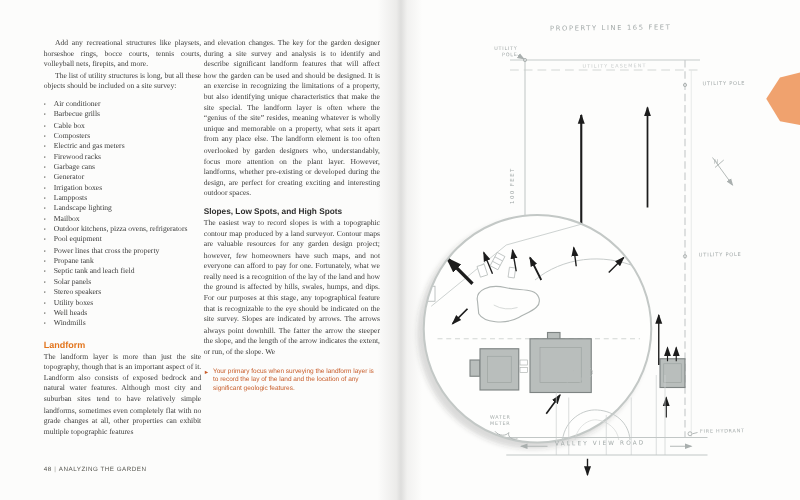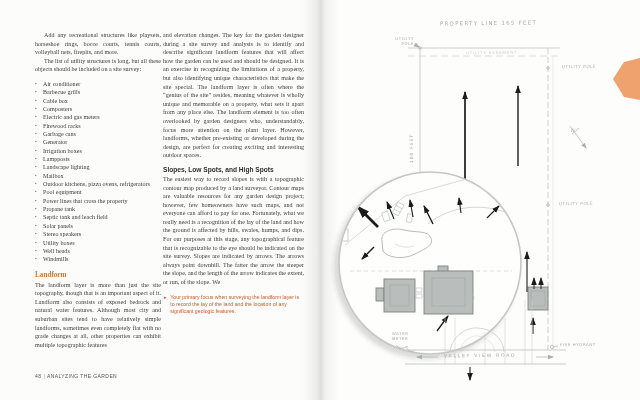--- a/index.html
+++ b/index.html
@@ -16,21 +16,21 @@
     background:linear-gradient(90deg, rgba(0,0,0,0) 0%, rgba(90,85,80,0.10) 42%, rgba(60,58,55,0.16) 52%, rgba(90,85,80,0.07) 66%, rgba(0,0,0,0) 100%);
   }
   
   .col1 { position:absolute; left:35px;  top:31px; width:126px; }
   .col2 { position:absolute; left:163px; top:31px; width:141px; }
   .body-text { font-size:6.1px; line-height:8.6px; color:#3c3c3b; text-align:justify; }
   .indent { text-indent:9px; }
   .ulist { margin-top:6px; }
   .li   { display:flex; line-height:8.35px; font-size:6.1px; color:#3c3c3b; }
   .blt  { width:8px; flex:none; font-size:4.6px; line-height:8.35px; color:#55554f; }
-  .h-landform { margin:7px 0 2px 0; font-family:Liberation Serif, serif; font-weight:bold; font-size:7.2px; color:#e2751d; }
+  .h-landform { margin:7px 0 2px 0; font-family:Liberation Sans, sans-serif; font-weight:bold; font-size:7.2px; color:#e2751d; }
   .h-slopes   { margin:6px 0 2px 0; font-family:"Liberation Sans",sans-serif; font-weight:bold; font-size:6.6px; color:#2e2e2d; }
   .caption { margin-top:7px; display:flex; gap:3px; font-family:"Liberation Sans",sans-serif;
              font-size:5.2px; line-height:7.2px; color:#c75b28; }
   .caption .mk { flex:none; font-size:4.4px; line-height:7.2px; }
   .footer { position:absolute; left:35px; top:373px; font-family:"Liberation Sans",sans-serif;
             font-size:5px; letter-spacing:0.4px; color:#55554f; }
   .footer .sep { color:#9a9a95; padding:0 2px; }
   
   .sketch-svg { position:absolute; left:0; top:0; }
   .hand {

